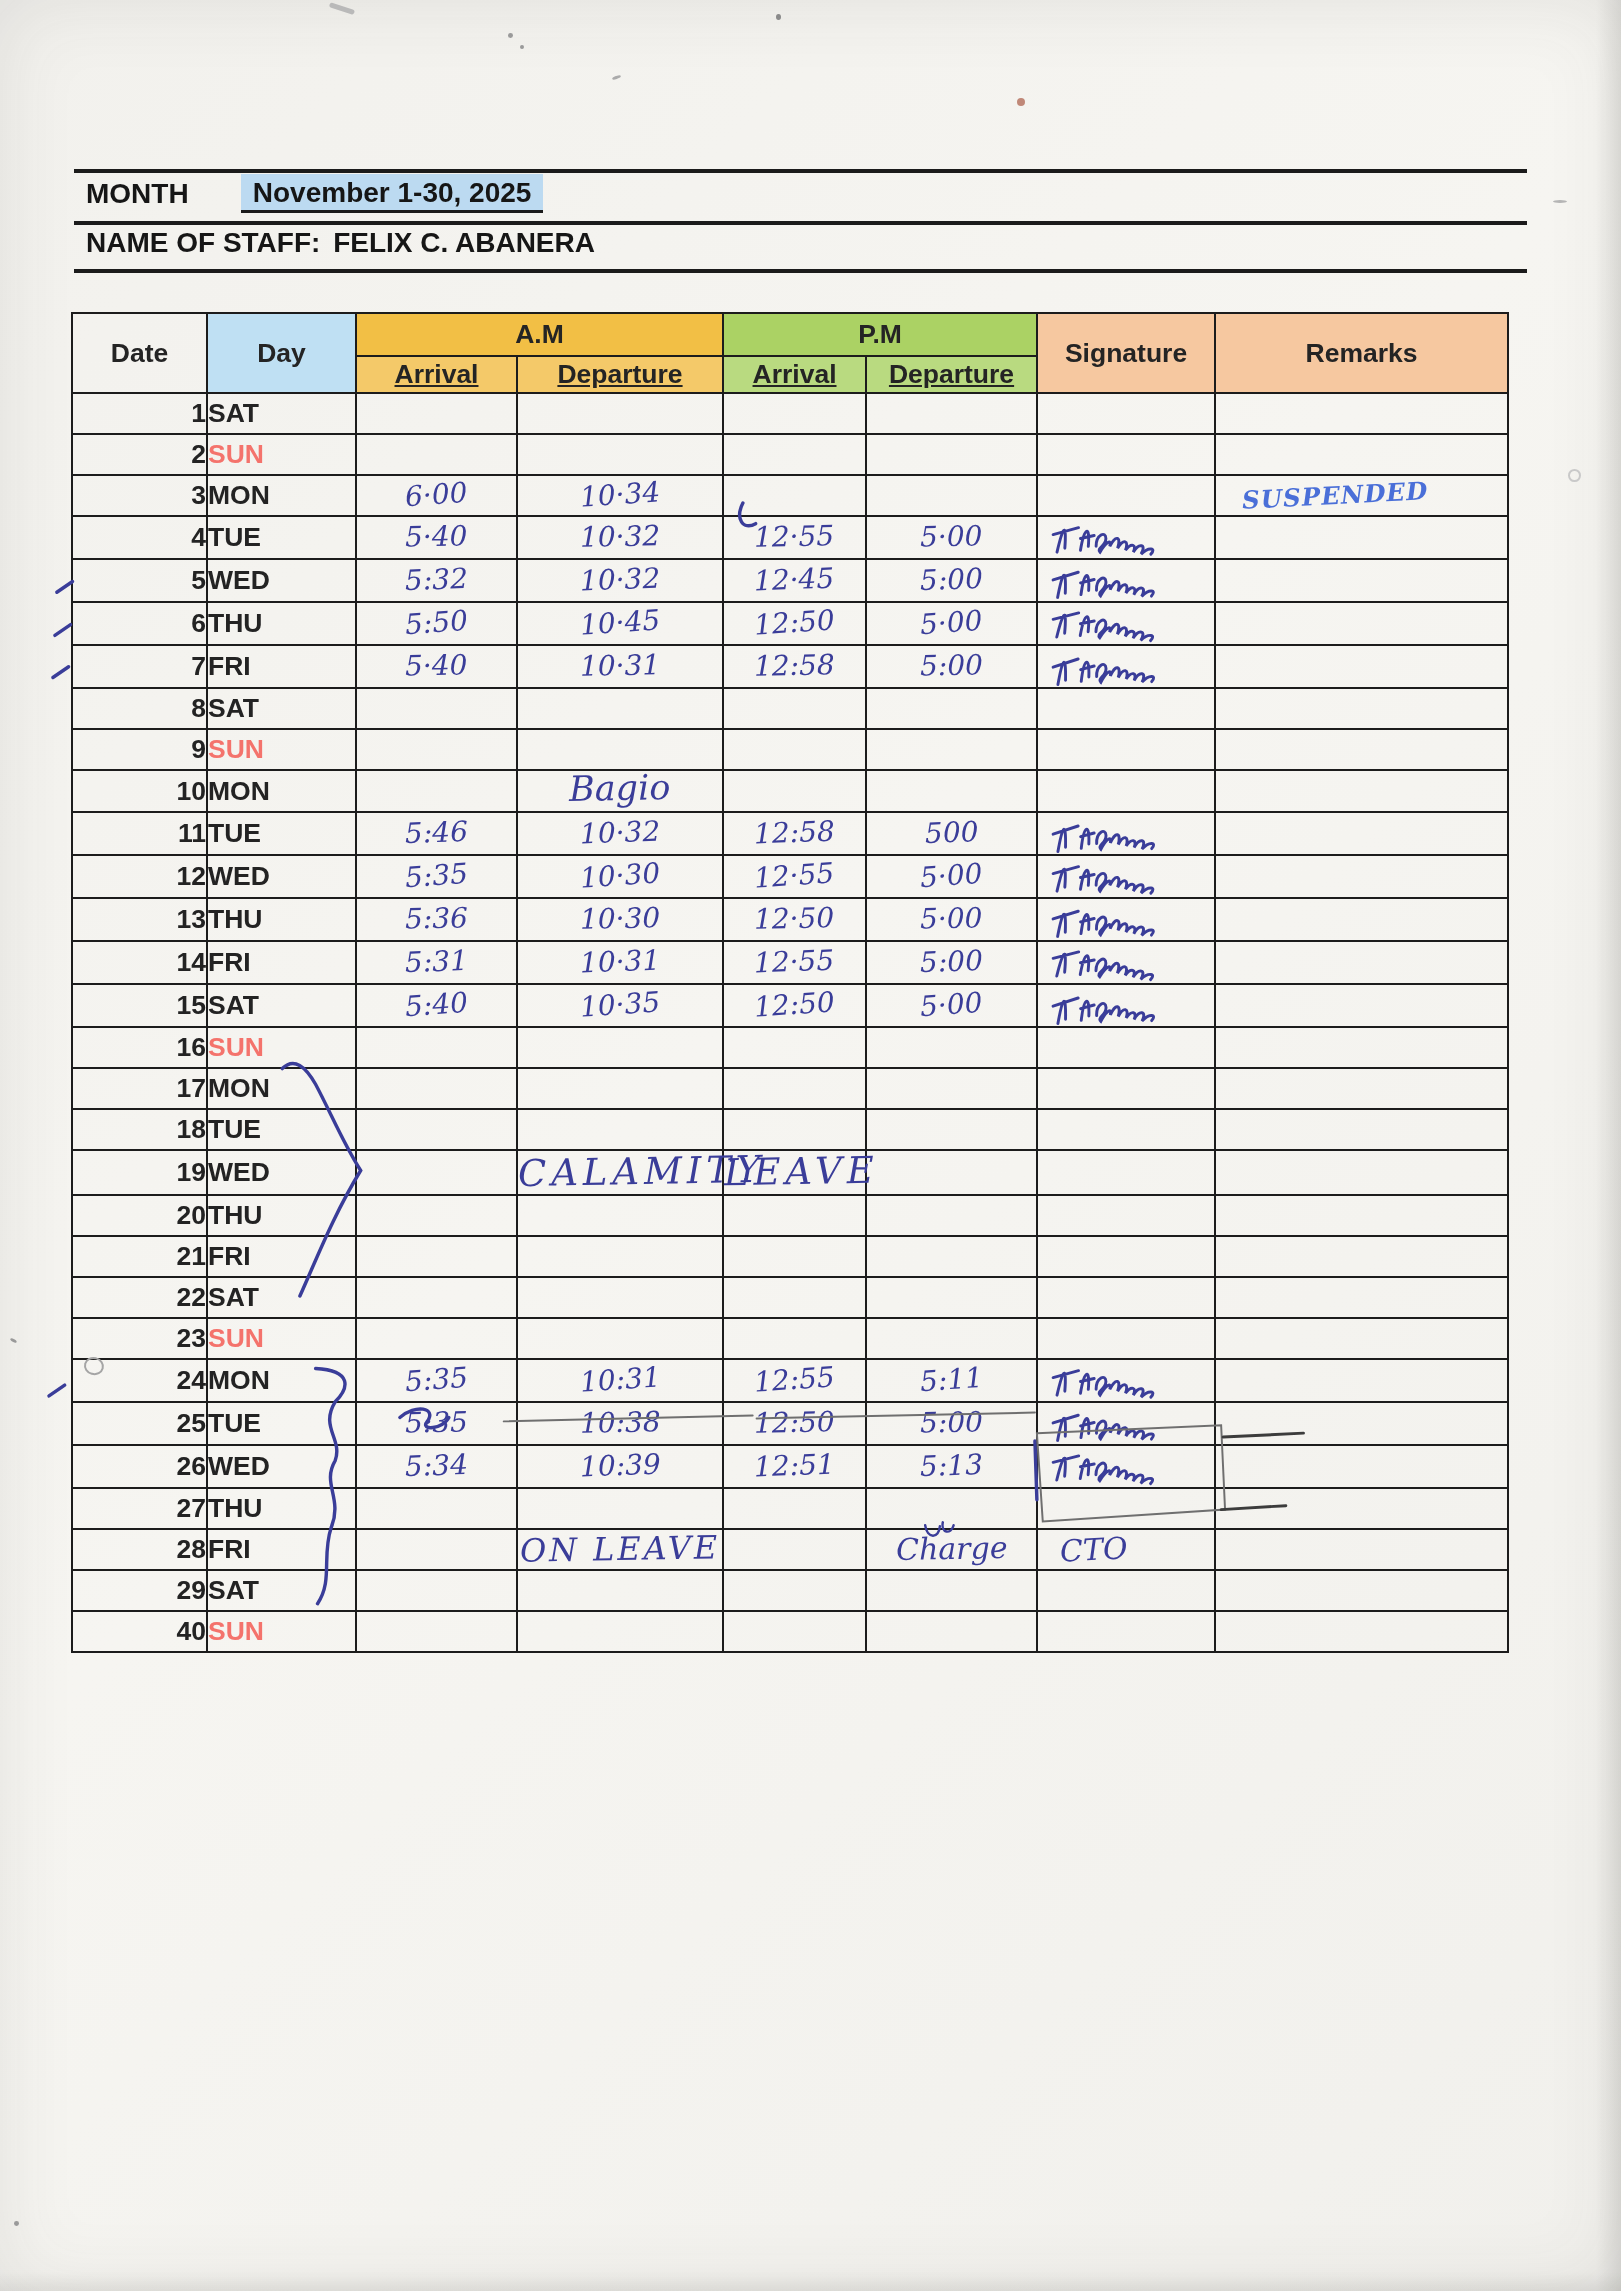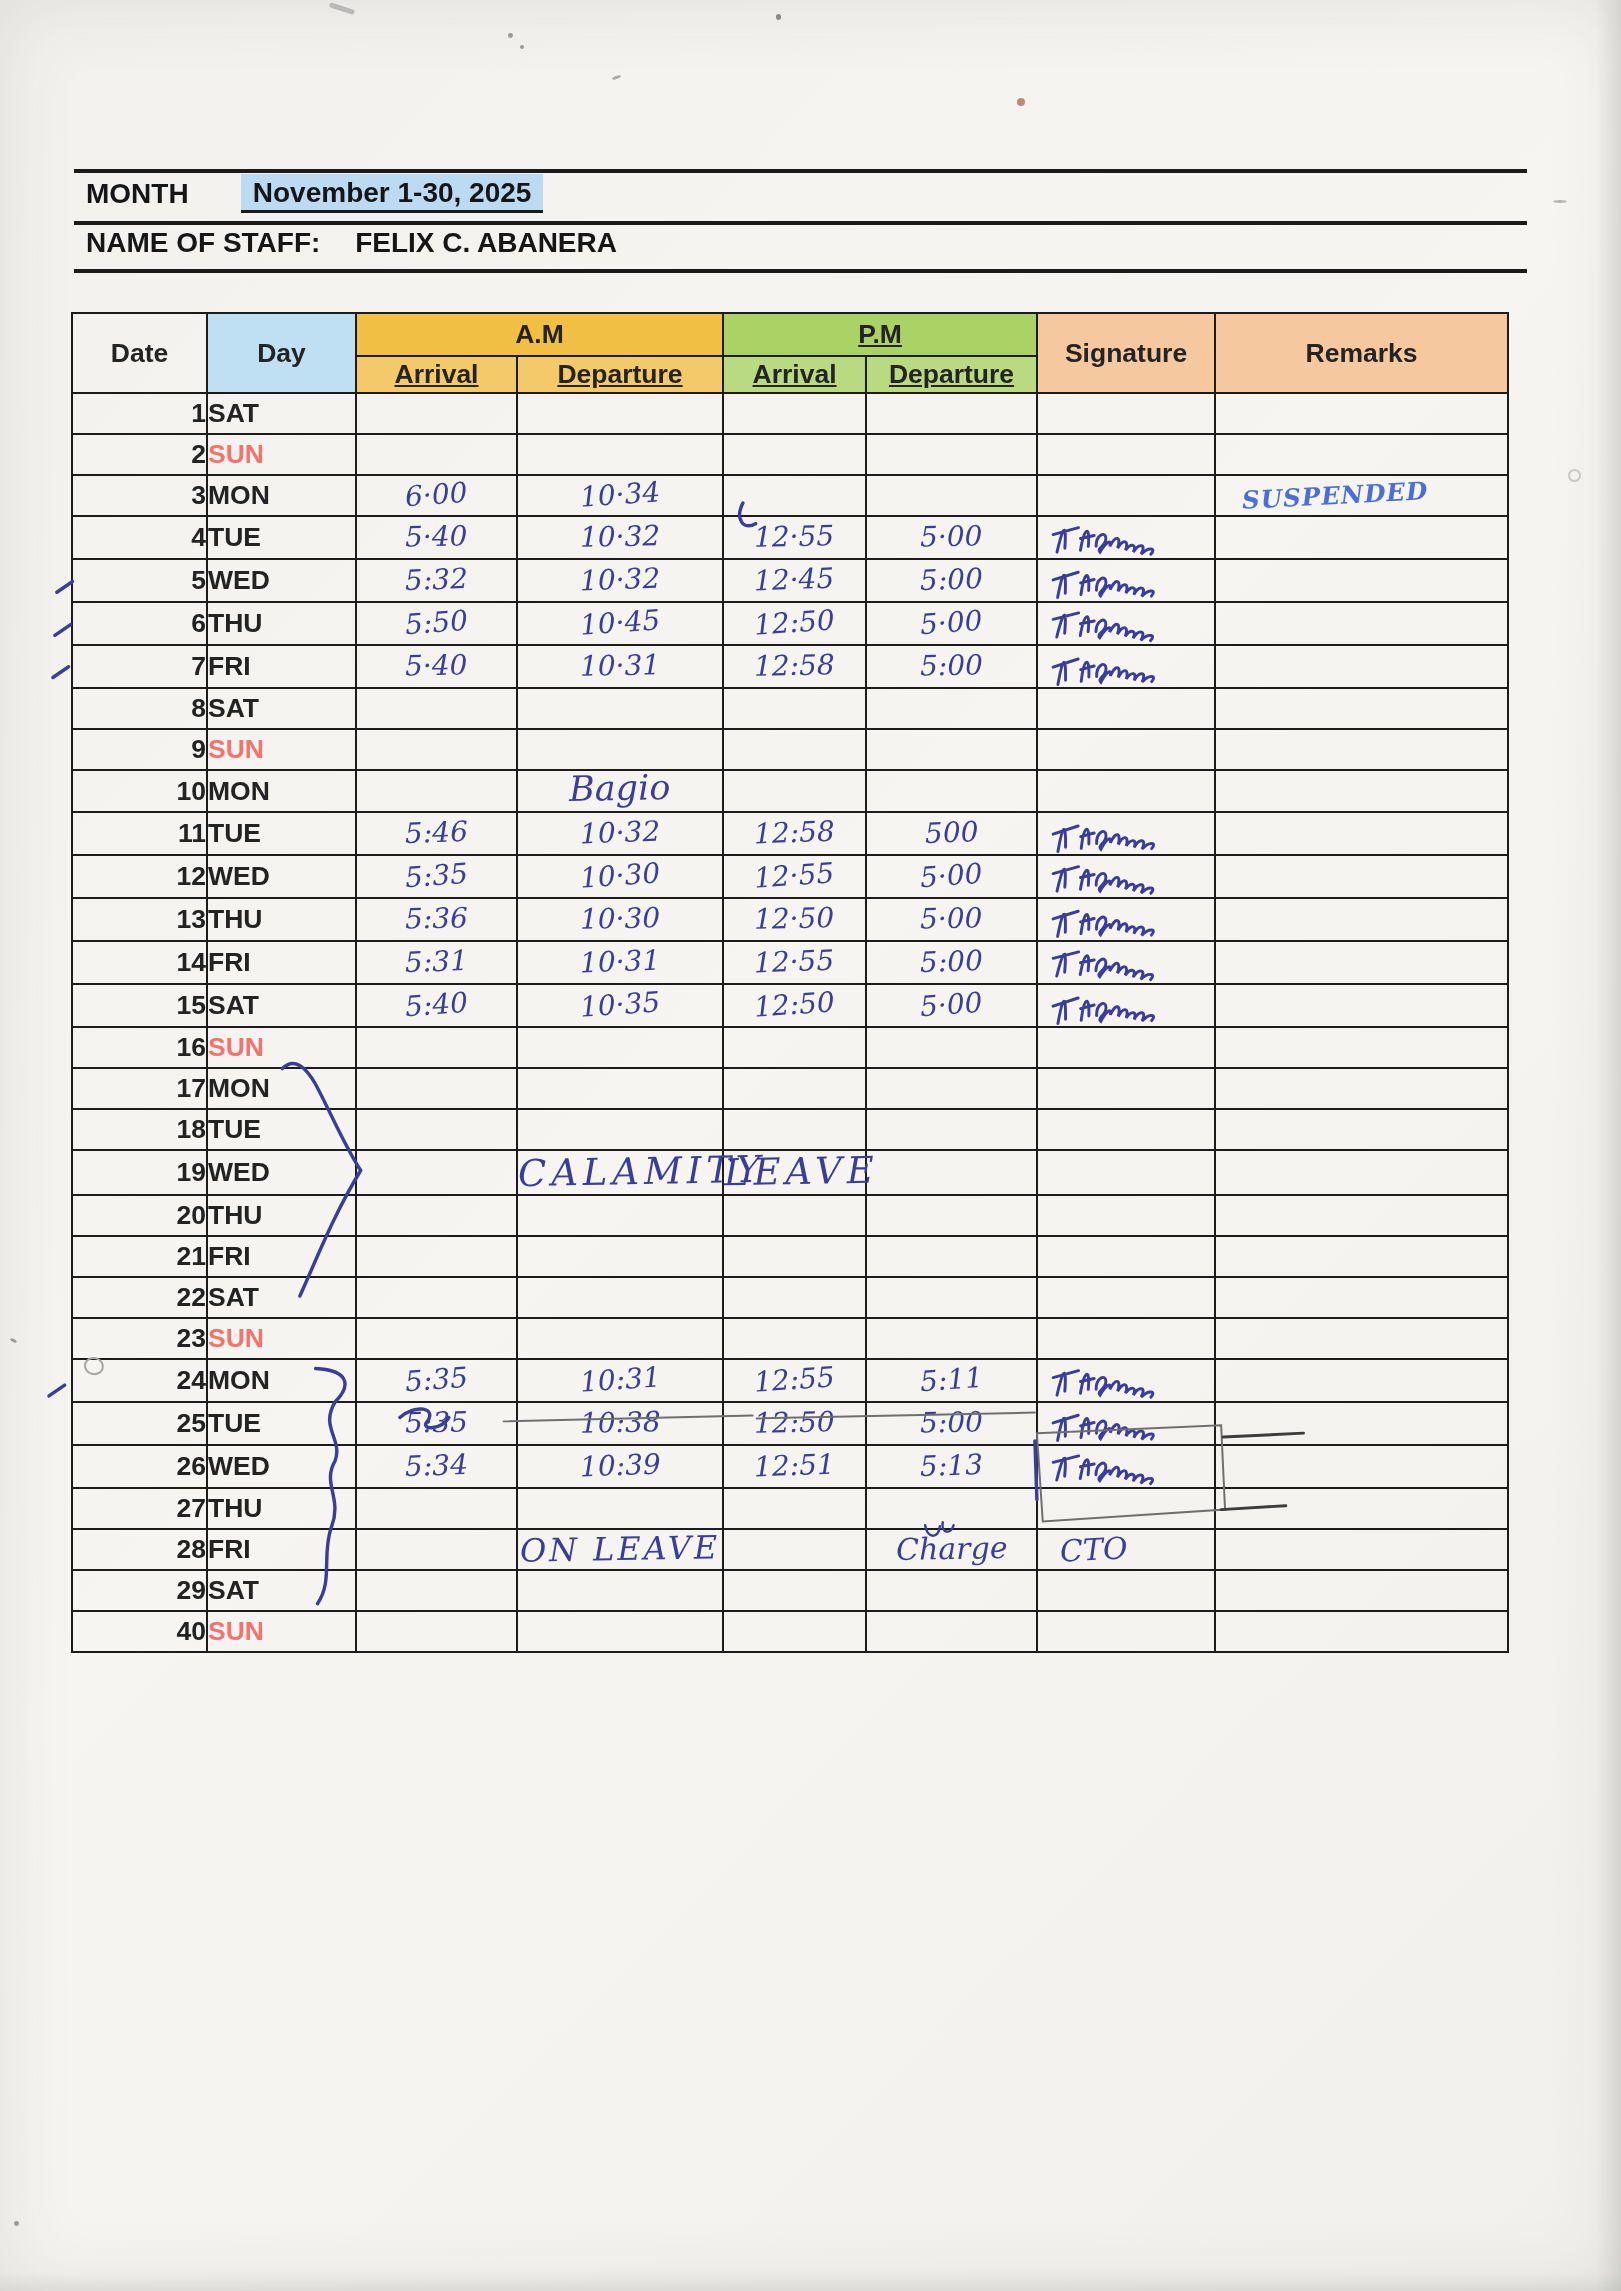--- a/index.html
+++ b/index.html
@@ -17,32 +17,32 @@
 
   
   .title{position:absolute;left:86px;top:110px;font-size:33px;font-weight:bold;
     color:#161616;letter-spacing:0.5px;white-space:nowrap;}
   .rule{position:absolute;left:74px;width:1453px;height:3.9px;background:#1b1b1b;}
   .rule1{top:169px}.rule2{top:221px}.rule3{top:269px}
   .month-row{position:absolute;left:86px;top:178px;font-size:28px;font-weight:bold;color:#161616;}
   .month-hl{position:absolute;left:155px;top:-3.9px;background:#bcdaf1;
     padding:2.9px 11.8px 1px 11.8px;border-bottom:3.9px solid #1b1b1b;white-space:nowrap;}
   .name-row{position:absolute;left:86px;top:227px;font-size:28px;font-weight:bold;color:#161616;white-space:nowrap;}
-  .name-row .nm{margin-left:27px;}
+  .name-row .nm{margin-left:5px;}
 
   
   table.log{position:absolute;left:71px;top:312px;width:1436px;
     border-collapse:collapse;table-layout:fixed;}
   table.log th,table.log td{border:2.9px solid #1c1c1c;padding:0;overflow:visible;}
   table.log th{font-size:26.5px;font-weight:bold;color:#242424;text-align:center;}
   th.hd-date{border:none;background:transparent;}
   th.hd-day{background:#bfe0f3;}
   th.hd-am{background:#f2bf45;}
   th.hd-am2{background:#f4c969;}
-  th.hd-pm{background:#abd264;text-decoration:underline;}
+  th.hd-pm{background:#abd264;}
   th.hd-pm2{background:#b9da80;}
   th.hd-peach{background:#f6c8a0;}
   thead tr.h1 th{height:41px;}
   thead tr.h2 th{height:35px;text-decoration:underline;}
   tbody td{height:39px;background:transparent;}
   td.c-date{text-align:right;padding-right:6.9px;font-size:26.5px;font-weight:bold;color:#232323;}
   td.c-day{text-align:left;padding-left:5.9px;font-size:26.5px;font-weight:bold;color:#232323;border-radius:19px;}
   td.c-day.sun span{color:#f4736c;}
   td.c-time{text-align:center;position:relative;}
   td.c-sig{text-align:left;position:relative;}

